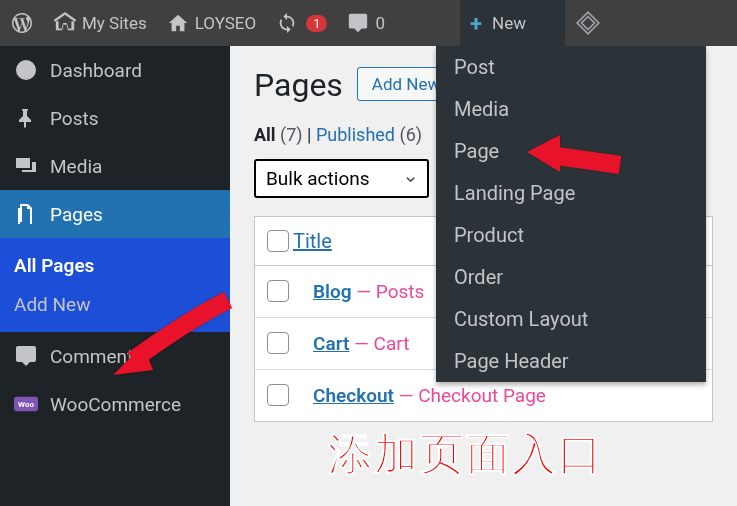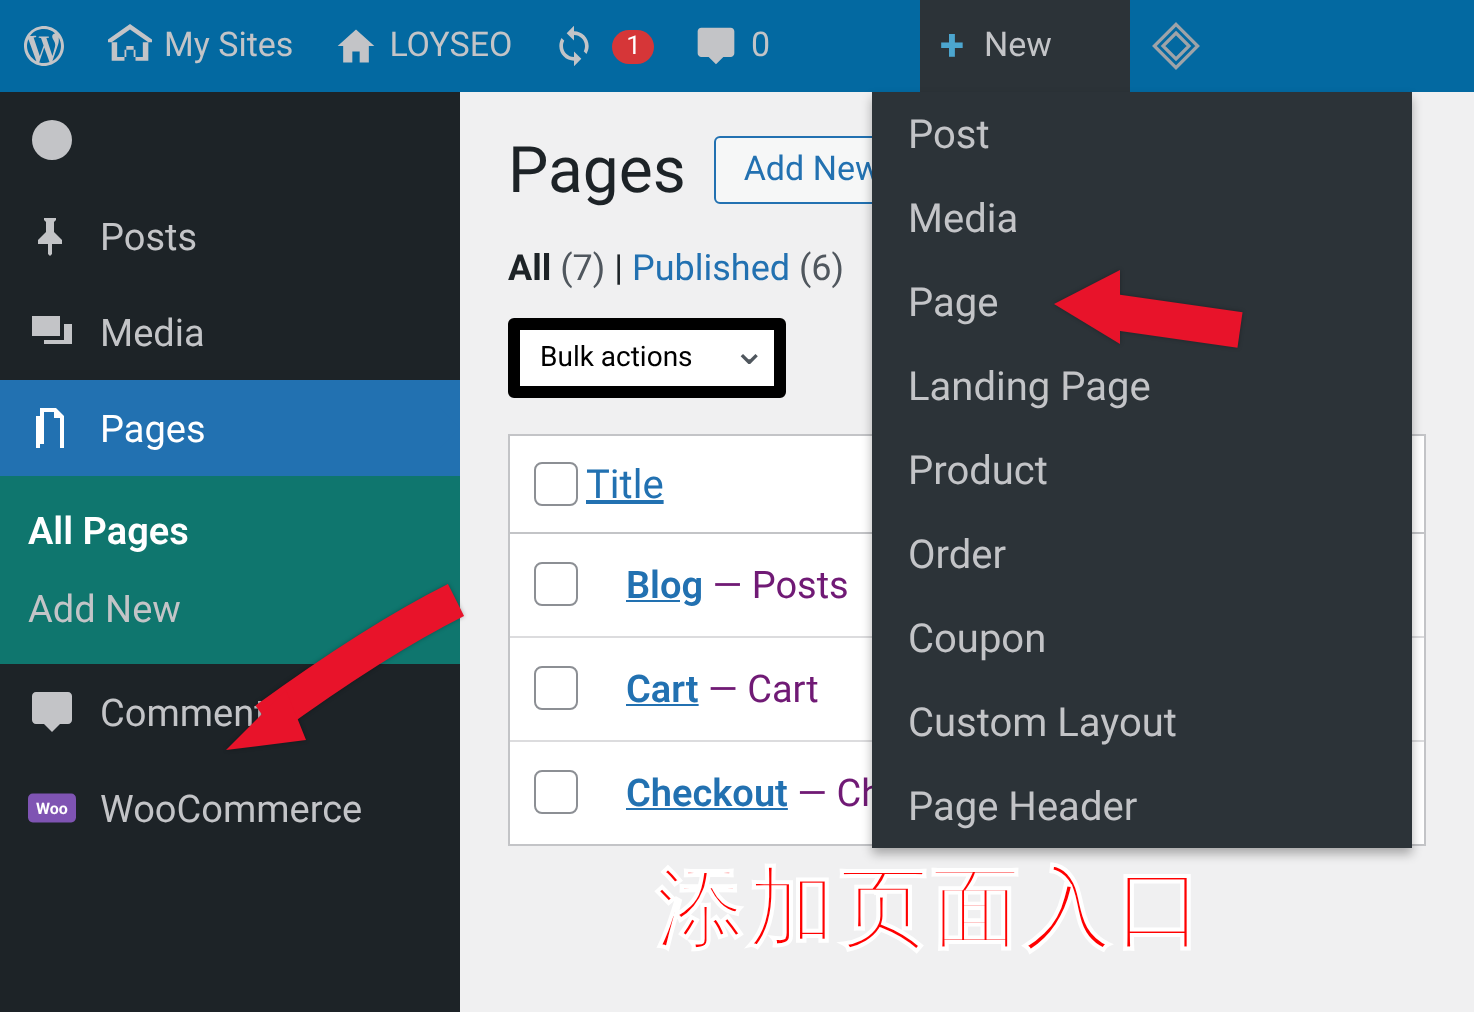--- a/index.html
+++ b/index.html
@@ -1,50 +1,50 @@
 <!DOCTYPE html>
 <html><head>
   <meta charset="utf-8">
   <style>
     * { margin: 0; padding: 0; box-sizing: border-box; font-family: -apple-system, BlinkMacSystemFont, "Segoe UI", Roboto, sans-serif; }
     body { width: 737px; height: 506px; overflow: hidden; background: #f0f0f1; position: relative; }
     
-    .adminbar { height: 46px; background: #0369a1; display: flex; align-items: center; color: #c3c4c7; font-size: 17px; position: relative; z-index: 50; }
+    .adminbar { height: 46px; background: #404040; display: flex; align-items: center; color: #c3c4c7; font-size: 17px; position: relative; z-index: 50; }
     .adminbar-item { display: flex; align-items: center; padding: 0 10px; gap: 6px; height: 46px; cursor: pointer; }
     .adminbar-item svg { fill: #c3c4c7; }
     .bubble { background: #d63638; color: #fff; border-radius: 10px; padding: 1px 7px; font-size: 13px; margin-left: 2px; }
     .adminbar-new-active { background: #2c3338; }
     .plus { color: #4ca6cf; font-weight: bold; font-size: 22px; margin-right: 4px; }
     
     .sidebar { position: absolute; left: 0; top: 46px; width: 230px; bottom: 0; background: #1d2327; color: #fff; font-size: 19px; }
     .menu-item { display: flex; align-items: center; padding: 12px 14px; gap: 12px; color: #c3c4c7; cursor: pointer; position: relative; }
     .menu-item.current { background: #2271b1; color: #fff; }
     .menu-item.current::after { content: ''; position: absolute; right: -10px; top: 50%; transform: translateY(-50%); border: 10px solid transparent; border-left-color: #2271b1; }
     .menu-item svg { width: 24px; height: 24px; fill: currentColor; flex-shrink: 0; }
-    .submenu { background: #0f766e; padding: 8px 0; }
+    .submenu { background: #1d4ed8; padding: 8px 0; }
     .submenu-item { padding: 8px 14px; color: #c3c4c7; font-size: 19px; cursor: pointer; }
     .submenu-item.current { color: #fff; font-weight: 600; }
     
     .content { position: absolute; left: 230px; top: 46px; right: 0; bottom: 0; padding: 20px 24px; background: #f0f0f1; }
     .page-title { font-size: 32px; font-weight: 400; color: #1d2327; display: inline-block; margin-right: 10px; }
     .add-new-btn { display: inline-block; border: 1px solid #2271b1; color: #2271b1; background: #f6f7f7; padding: 6px 14px; border-radius: 3px; font-size: 17px; vertical-align: 6px; cursor: pointer; }
     .filters { margin-top: 20px; font-size: 18px; color: #1d2327; }
     .filters a { color: #2271b1; text-decoration: none; }
     .count { color: #50575e; }
     .bulk { margin-top: 14px; }
-    .bulk select { font-size: 14px; padding: 6px 30px 6px 10px; border: 6px solid #000000; border-radius: 3px; background: #fff; appearance: none; width: 139px; }
+    .bulk select { font-size: 19px; padding: 6px 30px 6px 10px; border: 2px solid #000000; border-radius: 3px; background: #fff; appearance: none; width: 175px; }
     .bulk-wrap { position: relative; display: inline-block; }
     .bulk-wrap::after { content: '⌄'; position: absolute; right: 10px; top: 4px; font-size: 20px; pointer-events: none; color: #50575e; }
     
     .table { margin-top: 18px; border: 1px solid #c3c4c7; background: #fff; }
     .thead { display: flex; align-items: center; padding: 12px 12px; border-bottom: 1px solid #c3c4c7; }
     .th-title { color: #2271b1; font-size: 20px; margin-left: 4px; }
     .row { display: flex; align-items: flex-start; padding: 14px 12px; border-bottom: 1px solid #dcdcde; }
     .row-title { color: #2271b1; font-weight: 600; font-size: 19px; text-align: center; }
-    .row-desc { color: #701a75; font-size: 19px; }
+    .row-desc { color: #ec4899; font-size: 19px; }
     .cb { width: 22px; height: 22px; border: 1px solid #8c8f94; border-radius: 4px; background: #fff; flex-shrink: 0; }
     .row-text { margin-left: 24px; }
     
     .dropdown { position: absolute; top: 46px; left: 436px; width: 270px; background: #2c3338; color: #c3c4c7; font-size: 20px; z-index: 100; box-shadow: 0 3px 5px rgba(0,0,0,.3); }
     .dropdown-item { padding: 9px 18px; cursor: pointer; }
     
     .arrow { position: absolute; z-index: 200; }
     .arrow svg { filter: drop-shadow(0 0 1px rgba(0,0,0,.3)); }
     
     .watermark { position: absolute; top: 16px; left: 295px; font-size: 28px; font-weight: 700; color: rgba(195, 110, 60, 0.45); letter-spacing: 1px; z-index: 1; font-style: italic; }
@@ -95,20 +95,21 @@
   </div>
 </div>
 
 <div class="watermark">LOYSEO.COM</div>
 
 <div class="sidebar">
   <div class="menu-item">
     <svg viewBox="0 0 24 24">
         <path d="M12 2a10 10 0 100 20 10 10 0 000-20zm5 11h-4V6h-2v7H7a5 5 0 0010 0z"></path>
       </svg>
+    <span>Dashboard</span>
   </div>
   <div class="menu-item">
     <svg viewBox="0 0 24 24">
         <path d="M14 4l-1 1v5l4 4v2h-5v5l-1 1-1-1v-5H5v-2l4-4V5l-1-1V3h6v1z"></path>
       </svg>
     <span>Posts</span>
   </div>
   <div class="menu-item">
     <svg viewBox="0 0 24 24">
         <path d="M2 4h14v10H2zM18 8h4v10H8v-2h10z M5 11l2-2 2 2 3-3 2 2v2H5z"></path>
@@ -183,21 +184,20 @@
   </div>
 </div>
 
 <div class="dropdown">
   <div class="dropdown-item">Post</div>
   <div class="dropdown-item">Media</div>
   <div class="dropdown-item">Page</div>
   <div class="dropdown-item">Landing Page</div>
   <div class="dropdown-item">Product</div>
   <div class="dropdown-item">Order</div>
-  <div class="dropdown-item">Coupon</div>
   <div class="dropdown-item">Custom Layout</div>
   <div class="dropdown-item">Page Header</div>
 </div>
 
 <div class="arrow" style="top:290px; left:108px;">
   <svg width="130" height="90" viewBox="0 0 130 90">
       <path d="M120 10 Q80 30 25 70" stroke="#e8132a" stroke-width="18" fill="none"></path>
       <path d="M5 85 L35 55 L45 80 Z" fill="#e8132a"></path>
     </svg>
 </div>

